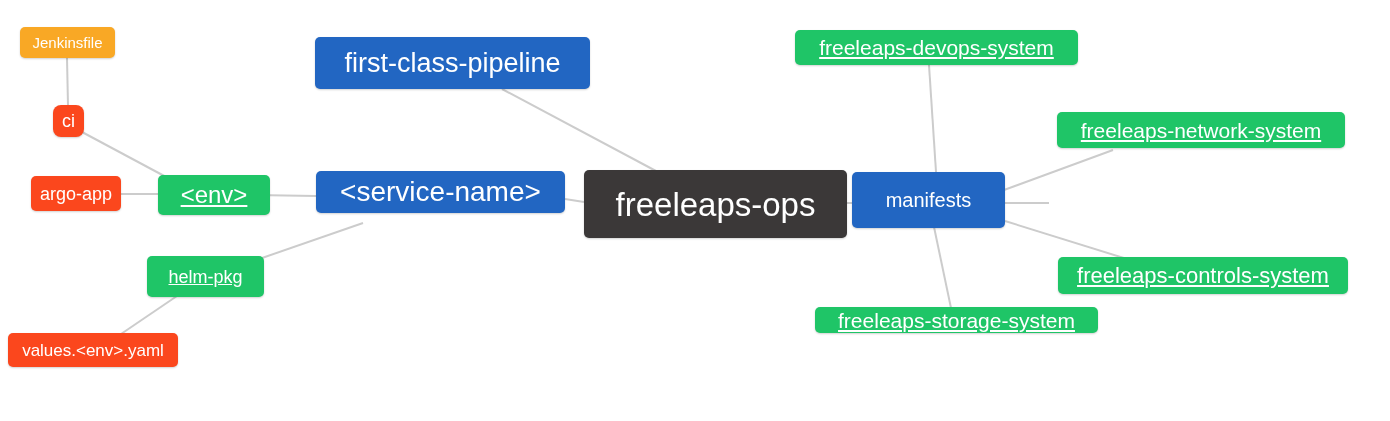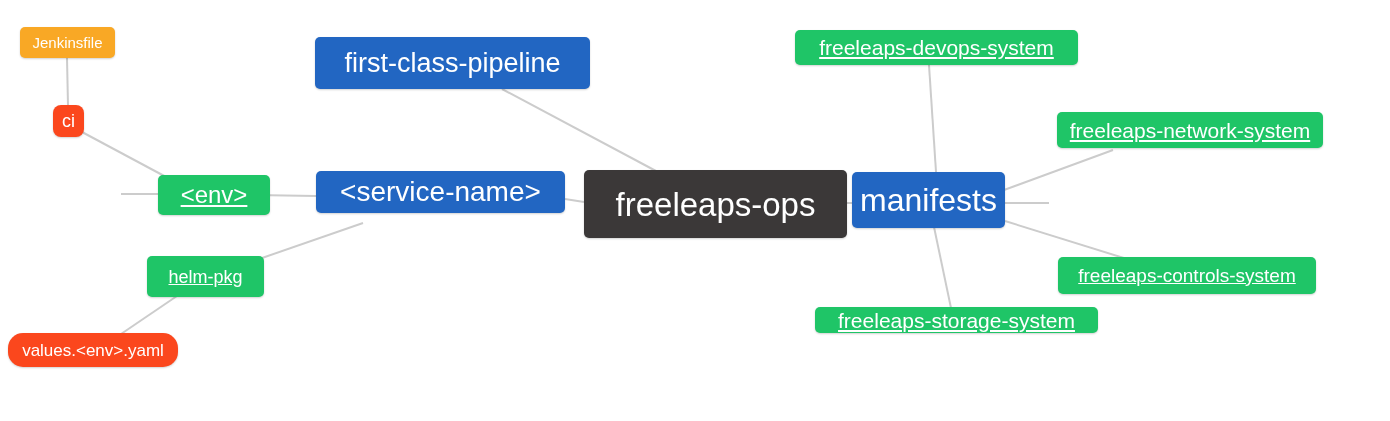--- a/index.html
+++ b/index.html
@@ -66,59 +66,62 @@
   </svg>
 
   <div class="node orange" style="left:20px; top:27px; width:95px; height:31px; font-size:15px;">
     <span class="label">Jenkinsfile</span>
   </div>
 
   <div class="node red" style="left:53px; top:105px; width:31px; height:32px; font-size:18px; border-radius:8px;">
     <span class="label">ci</span>
   </div>
 
+  <div class="node red" style="left:31px; top:176px; width:90px; height:35px; font-size:18px;">
+    <span class="label">argo-app</span>
+  </div>
 
   <div class="node green" style="left:158px; top:175px; width:112px; height:40px; font-size:24px;">
     <span class="label">&lt;env&gt;</span>
   </div>
 
   <div class="node green" style="left:147px; top:256px; width:117px; height:41px; font-size:18px;">
     <span class="label">helm-pkg</span>
   </div>
 
-  <div class="node red" style="left:8px; top:333px; width:170px; height:34px; font-size:17px;border-radius:15px;">
+  <div class="node red" style="left:8px; top:333px; width:170px; height:34px; font-size:17px;">
     <span class="label">values.&lt;env&gt;.yaml</span>
   </div>
 
   <div class="node blue" style="left:315px; top:37px; width:275px; height:52px; font-size:27px;">
     <span class="label">first-class-pipeline</span>
   </div>
 
   <div class="node blue" style="left:316px; top:171px; width:249px; height:42px; font-size:28px;">
     <span class="label">&lt;service-name&gt;</span>
   </div>
 
   <div class="node dark" style="left:584px; top:170px; width:263px; height:68px; font-size:33px;">
     <span class="label">freeleaps-ops</span>
   </div>
 
-  <div class="node blue" style="left:852px; top:172px; width:153px; height:56px; font-size:32px;align-items:center;">
+  <div class="node blue" style="left:852px; top:172px; width:153px; height:56px; font-size:20px;align-items:center;">
     <span class="label">manifests</span>
   </div>
 
   <div class="node green" style="left:795px; top:30px; width:283px; height:35px; font-size:21px;">
     <span class="label">freeleaps-devops-system</span>
   </div>
 
-  <div class="node green" style="left:1057px; top:112px; width:266px; height:36px; font-size:21px;">
+  <div class="node green" style="left:1057px; top:112px; width:288px; height:36px; font-size:21px;">
     <span class="label">freeleaps-network-system</span>
   </div>
 
 
-  <div class="node green" style="left:1058px; top:257px; width:258px; height:37px; font-size:19px;">
+  <div class="node green" style="left:1058px; top:257px; width:290px; height:37px; font-size:22px;">
     <span class="label">freeleaps-controls-system</span>
   </div>
 
   <div class="node green" style="left:815px; top:307px; width:283px; height:26px; font-size:21px;">
     <span class="label">freeleaps-storage-system</span>
   </div>
 
 </div>
 
 </body></html>

